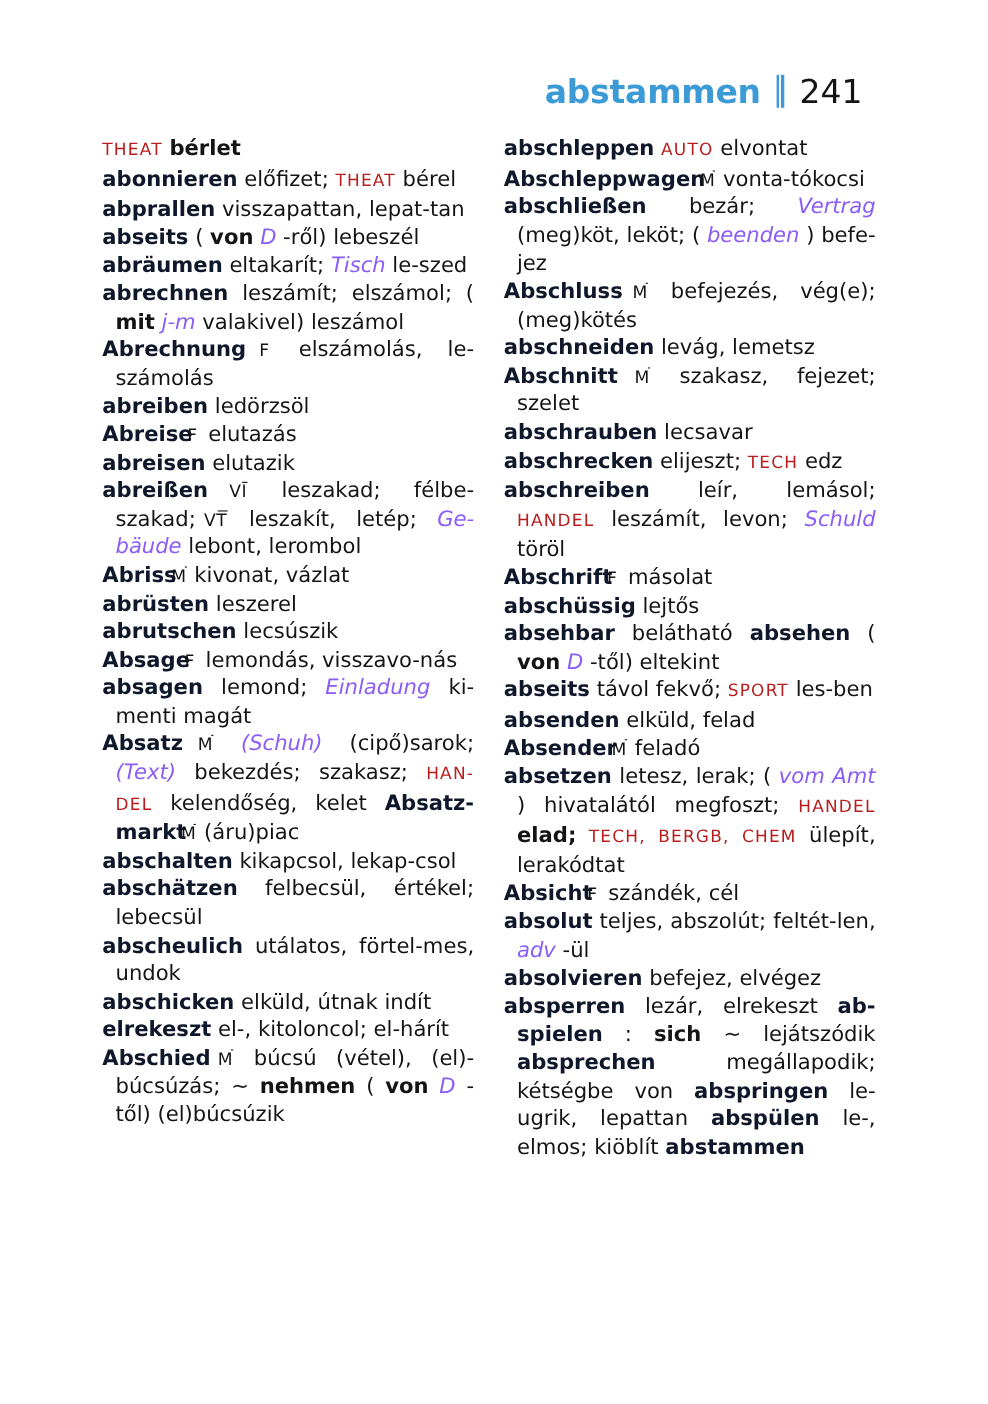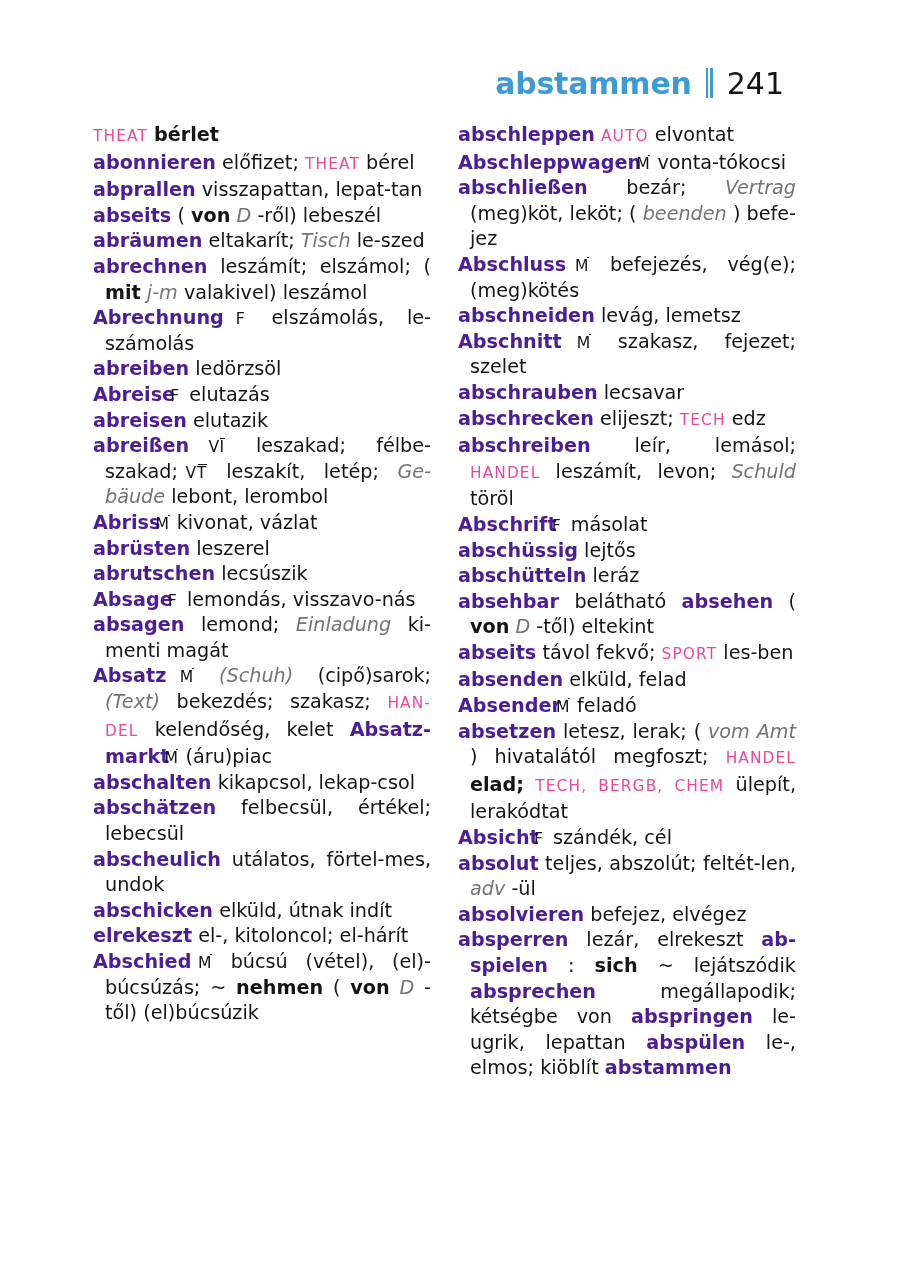--- a/index.html
+++ b/index.html
@@ -77,34 +77,34 @@
     hyphens: manual;
     text-indent: 0;
     padding-left: 12px;
   }
   .entry.hang {
     text-indent: -12px;
   }
 
   
   .hw {
-    color: #4c1d95;
+    color: #0f172a;
     font-weight: 700;
   }
   .tr { color: #141414; }
   .gb { font-weight: 700; color: #141414; }
   .it {
     font-style: italic;
-    color: #737373;
+    color: #8b5cf6;
     margin-top: 32px;
   }
   .sc {
     font-size: 15.4px;
     letter-spacing: 1.1px;
-    color: #ec4899;
+    color: #b91c1c;
     font-weight: 400;
   }
   .gen {
     font-size: 15.6px;
     letter-spacing: 0.5px;
     border-top: 1.4px solid #141414;
     padding-top: 0px;
     margin: 0 1px;
     display: inline-block;
     line-height: 1.05;
@@ -154,21 +154,20 @@
         <p class="entry hang"><span class="hw">Abschleppwagen</span> <span class="gen">M</span> <span class="tr">vonta-tókocsi</span></p>
         <p class="entry hang"><span class="hw">abschließen</span> <span class="tr">bezár;</span> <span class="it">Vertrag</span> <span class="tr">(meg)köt, leköt; (</span> <span class="it">beenden</span> <span class="tr">) befe-jez</span></p>
         <p class="entry hang"><span class="hw">Abschluss</span> <span class="gen">M</span> <span class="tr">befejezés, vég(e); (meg)kötés</span></p>
         <p class="entry hang"><span class="hw">abschneiden</span> <span class="tr">levág, lemetsz</span></p>
         <p class="entry hang"><span class="hw">Abschnitt</span> <span class="gen">M</span> <span class="tr">szakasz, fejezet; szelet</span></p>
         <p class="entry hang"><span class="hw">abschrauben</span> <span class="tr">lecsavar</span></p>
         <p class="entry hang"><span class="hw">abschrecken</span> <span class="tr">elijeszt;</span> <span class="sc">TECH</span> <span class="tr">edz</span></p>
         <p class="entry hang"><span class="hw">abschreiben</span> <span class="tr">leír, lemásol;</span> <span class="sc">HANDEL</span> <span class="tr">leszámít, levon;</span> <span class="it">Schuld</span> <span class="tr">töröl</span></p>
         <p class="entry hang"><span class="hw">Abschrift</span> <span class="gen">F</span> <span class="tr">másolat</span></p>
         <p class="entry hang"><span class="hw">abschüssig</span> <span class="tr">lejtős</span></p>
-        <p class="entry hang"><span class="hw">abschütteln</span> <span class="tr">leráz</span></p>
         <p class="entry hang"><span class="hw">absehbar</span> <span class="tr">belátható</span> <span class="hw">absehen</span> <span class="tr">(</span> <span class="gb">von</span> <span class="it">D</span> <span class="tr">-től) eltekint</span></p>
         <p class="entry hang"><span class="hw">abseits</span> <span class="tr">távol fekvő;</span> <span class="sc">SPORT</span> <span class="tr">les-ben</span></p>
         <p class="entry hang"><span class="hw">absenden</span> <span class="tr">elküld, felad</span></p>
         <p class="entry hang"><span class="hw">Absender</span> <span class="gen">M</span> <span class="tr">feladó</span></p>
         <p class="entry hang"><span class="hw">absetzen</span> <span class="tr">letesz, lerak; (</span> <span class="it">vom Amt</span> <span class="tr">) hivatalától megfoszt;</span> <span class="sc">HANDEL</span> <span class="gb">elad;</span> <span class="sc">TECH, BERGB, CHEM</span> <span class="tr">ülepít, lerakódtat</span></p>
         <p class="entry hang"><span class="hw">Absicht</span> <span class="gen">F</span> <span class="tr">szándék, cél</span></p>
         <p class="entry hang"><span class="hw">absolut</span> <span class="tr">teljes, abszolút; feltét-len,</span> <span class="it">adv</span> <span class="tr">-ül</span></p>
         <p class="entry hang"><span class="hw">absolvieren</span> <span class="tr">befejez, elvégez</span></p>
         <p class="entry hang"><span class="hw">absperren</span> <span class="tr">lezár, elrekeszt</span> <span class="hw">ab-spielen</span> <span class="tr">:</span> <span class="gb">sich</span> <span class="tilde">~</span> <span class="tr">lejátszódik</span> <span class="hw">absprechen</span> <span class="tr">megállapodik; kétségbe von</span> <span class="hw">abspringen</span> <span class="tr">le-ugrik, lepattan</span> <span class="hw">abspülen</span> <span class="tr">le-, elmos; kiöblít</span> <span class="hw">abstammen</span></p>
       </div>

